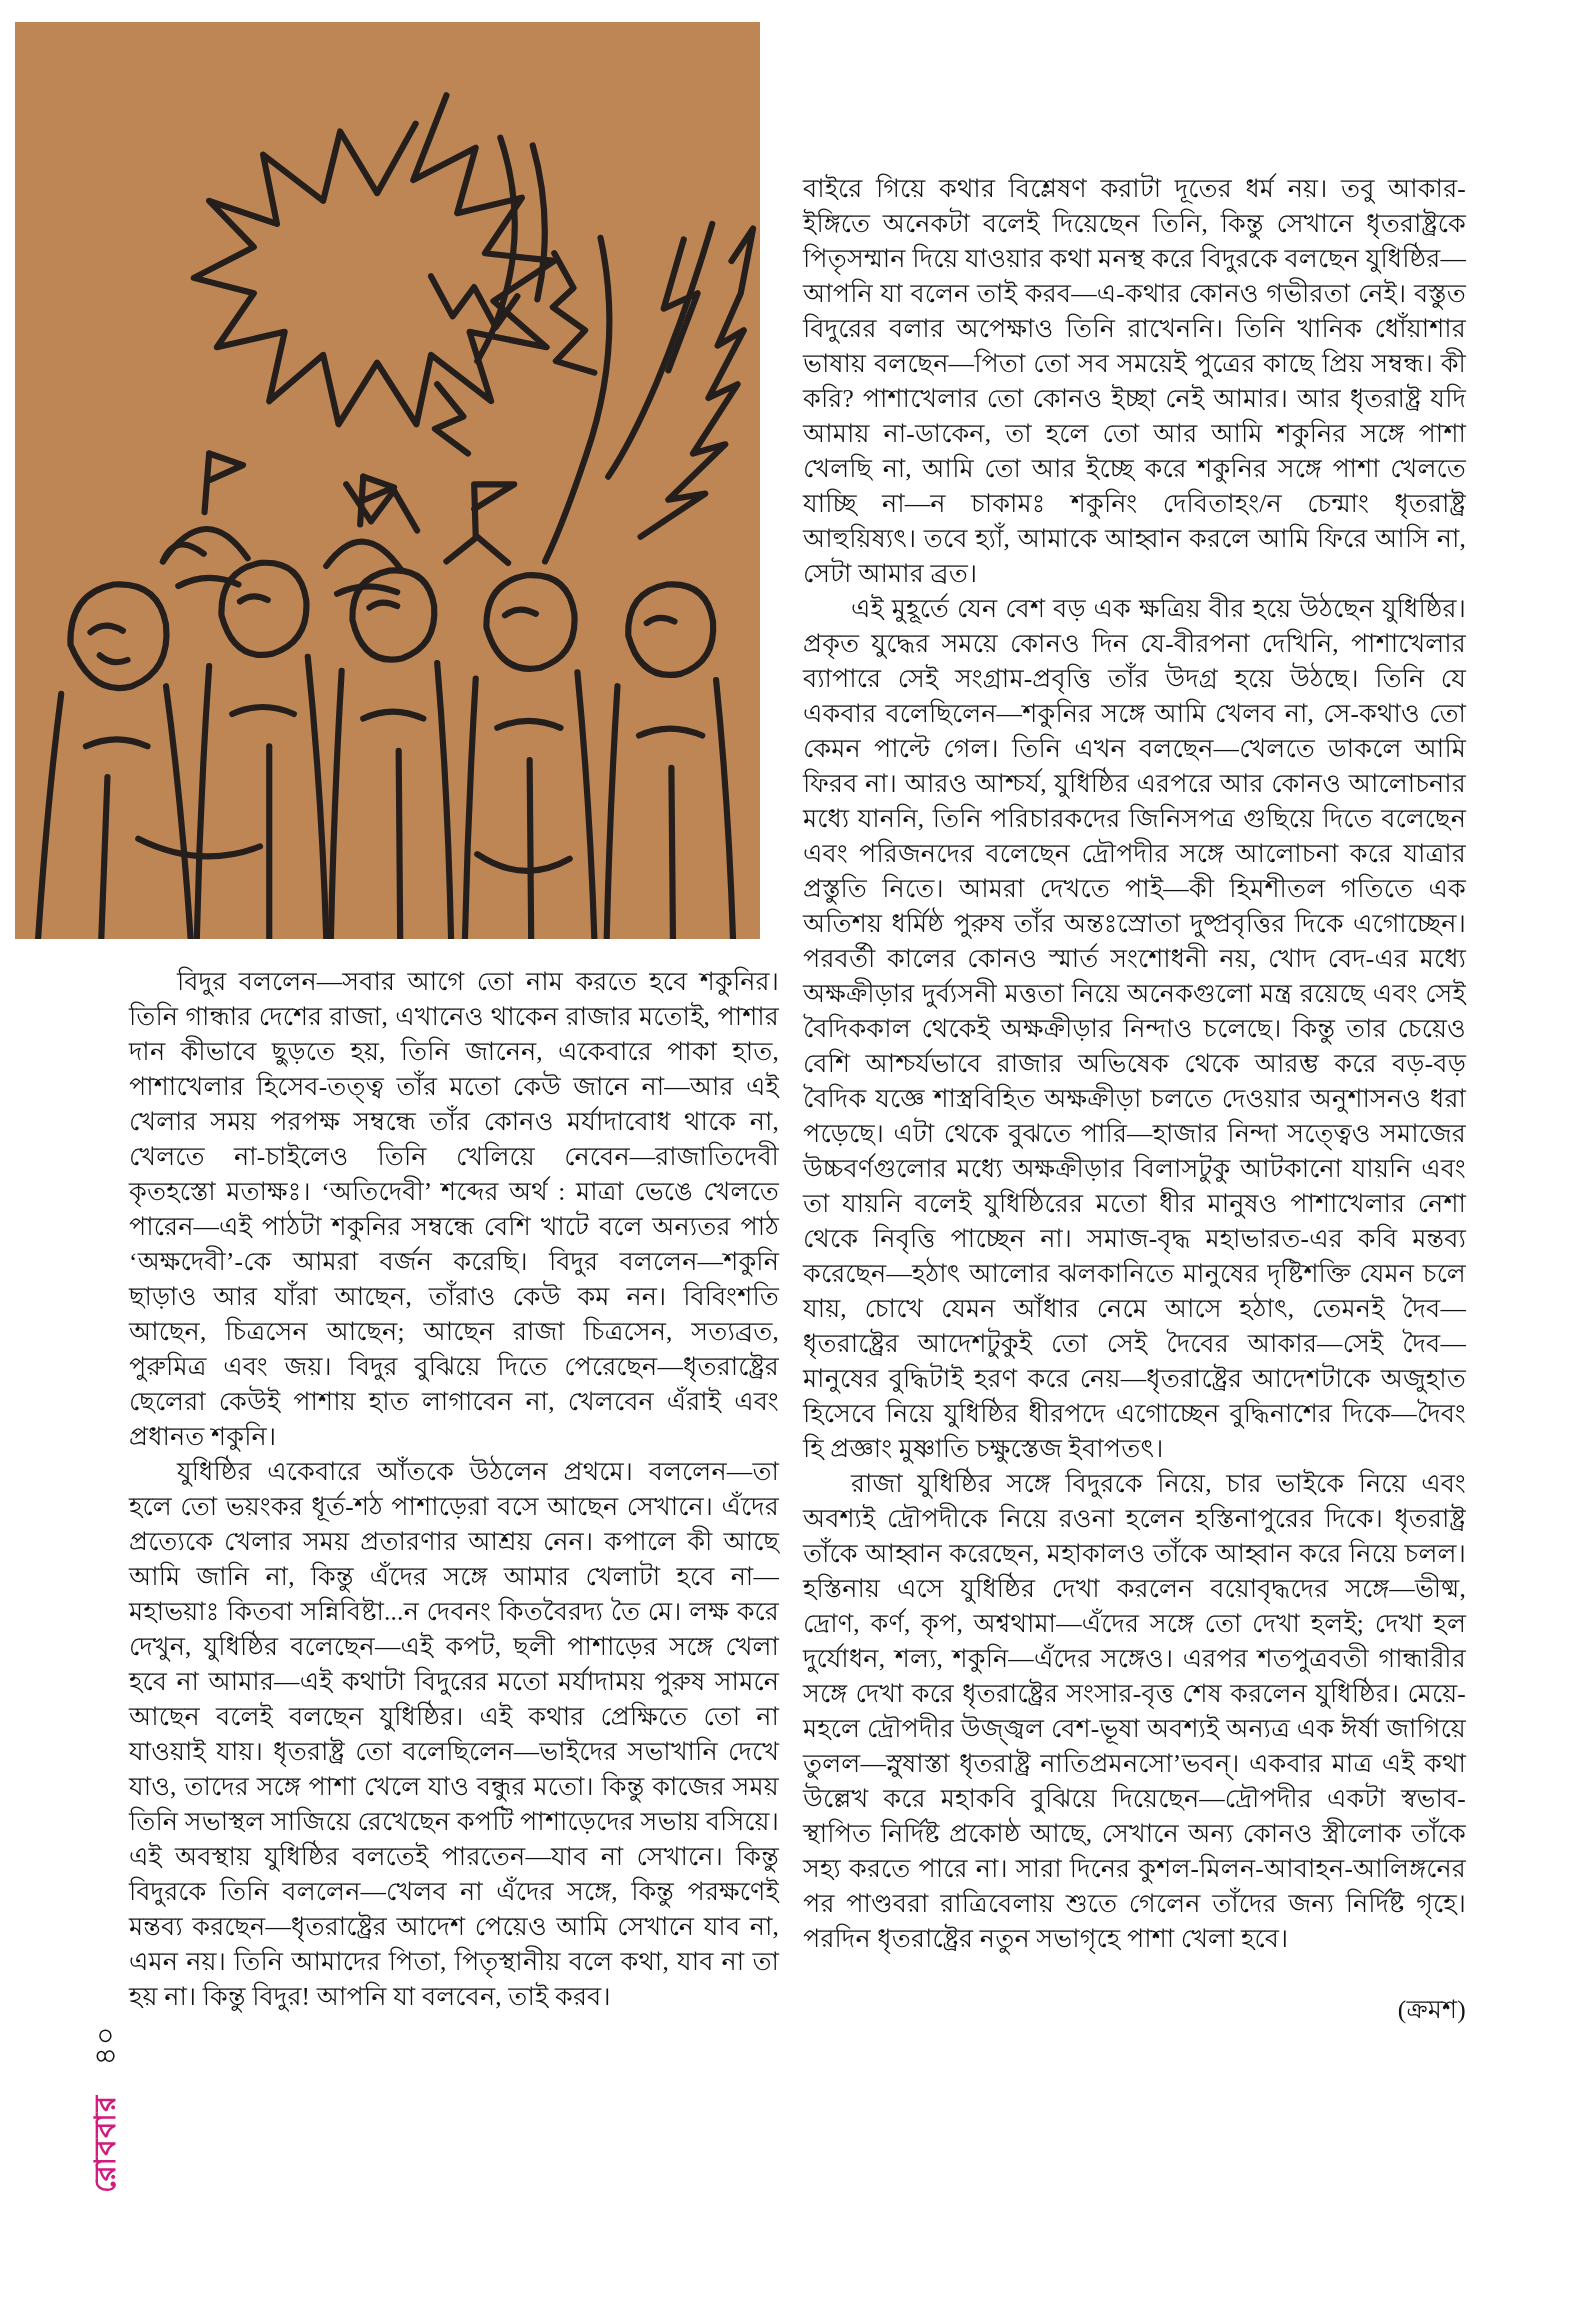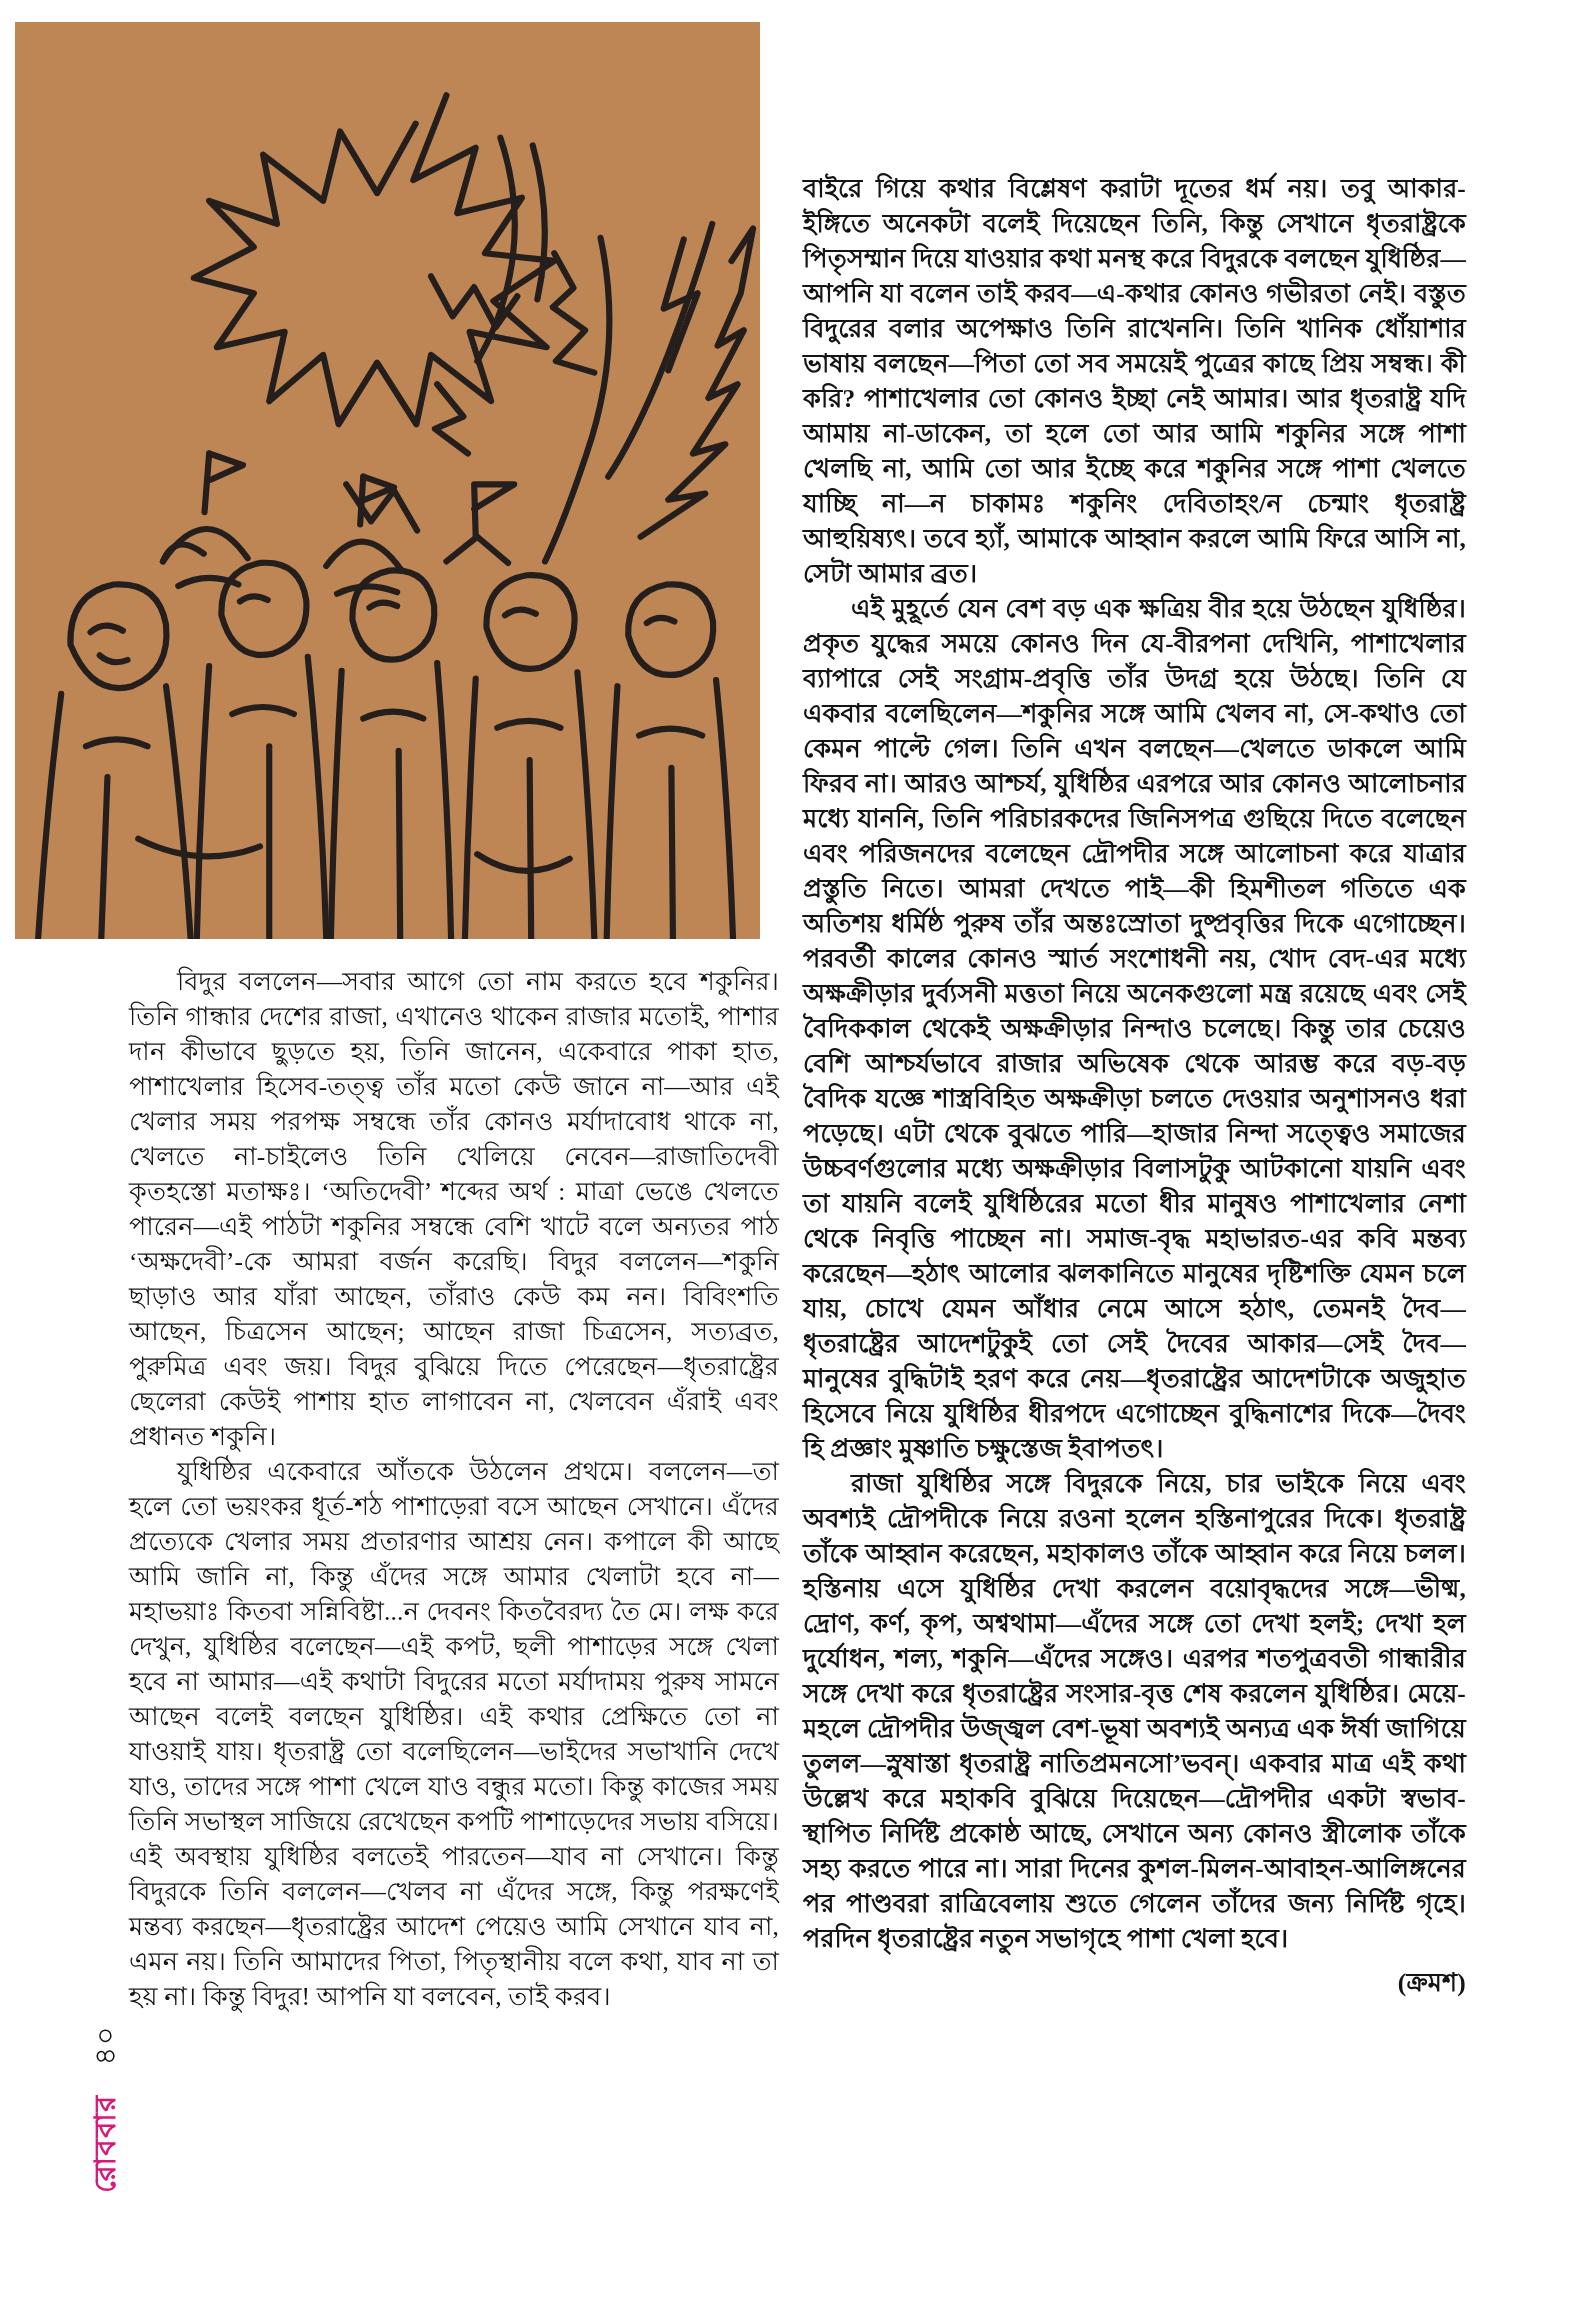--- a/index.html
+++ b/index.html
@@ -11,24 +11,24 @@
   .illustration{
     position:absolute;left:15.4px;top:21.6px;width:745px;height:917px;
     background:#bf8655;
   }
   .illustration svg{display:block;width:100%;height:100%;}
   .col{
     position:absolute;font-size:25.4px;line-height:35px;text-align:justify;
     letter-spacing:0.2px;
   }
   .col-left{left:129px;top:964px;width:650px;}
-  .col-right{left:803px;top:171px;width:663px;font-weight:bold;}
+  .col-right{left:803px;top:171px;width:663px;}
   .col p{margin:0;text-indent:48px;}
   .col p.no-indent{text-indent:0;}
-  .footer{margin-top:6px;text-align:right;line-height:40px;}
+  .footer{margin-top:33px;text-align:right;line-height:40px;}
   .footer div{text-align:right;}
   .side-label{
     position:absolute;left:106px;top:2109px;
     transform:translate(-50%,-50%) rotate(-90deg);
     white-space:nowrap;font-size:29px;letter-spacing:1.5px;
   }
   .side-label .mag{color:#d41a7c;font-weight:bold;}
   .side-label .pg{color:#111111;margin-left:20px;}
 </style>
 </head>

